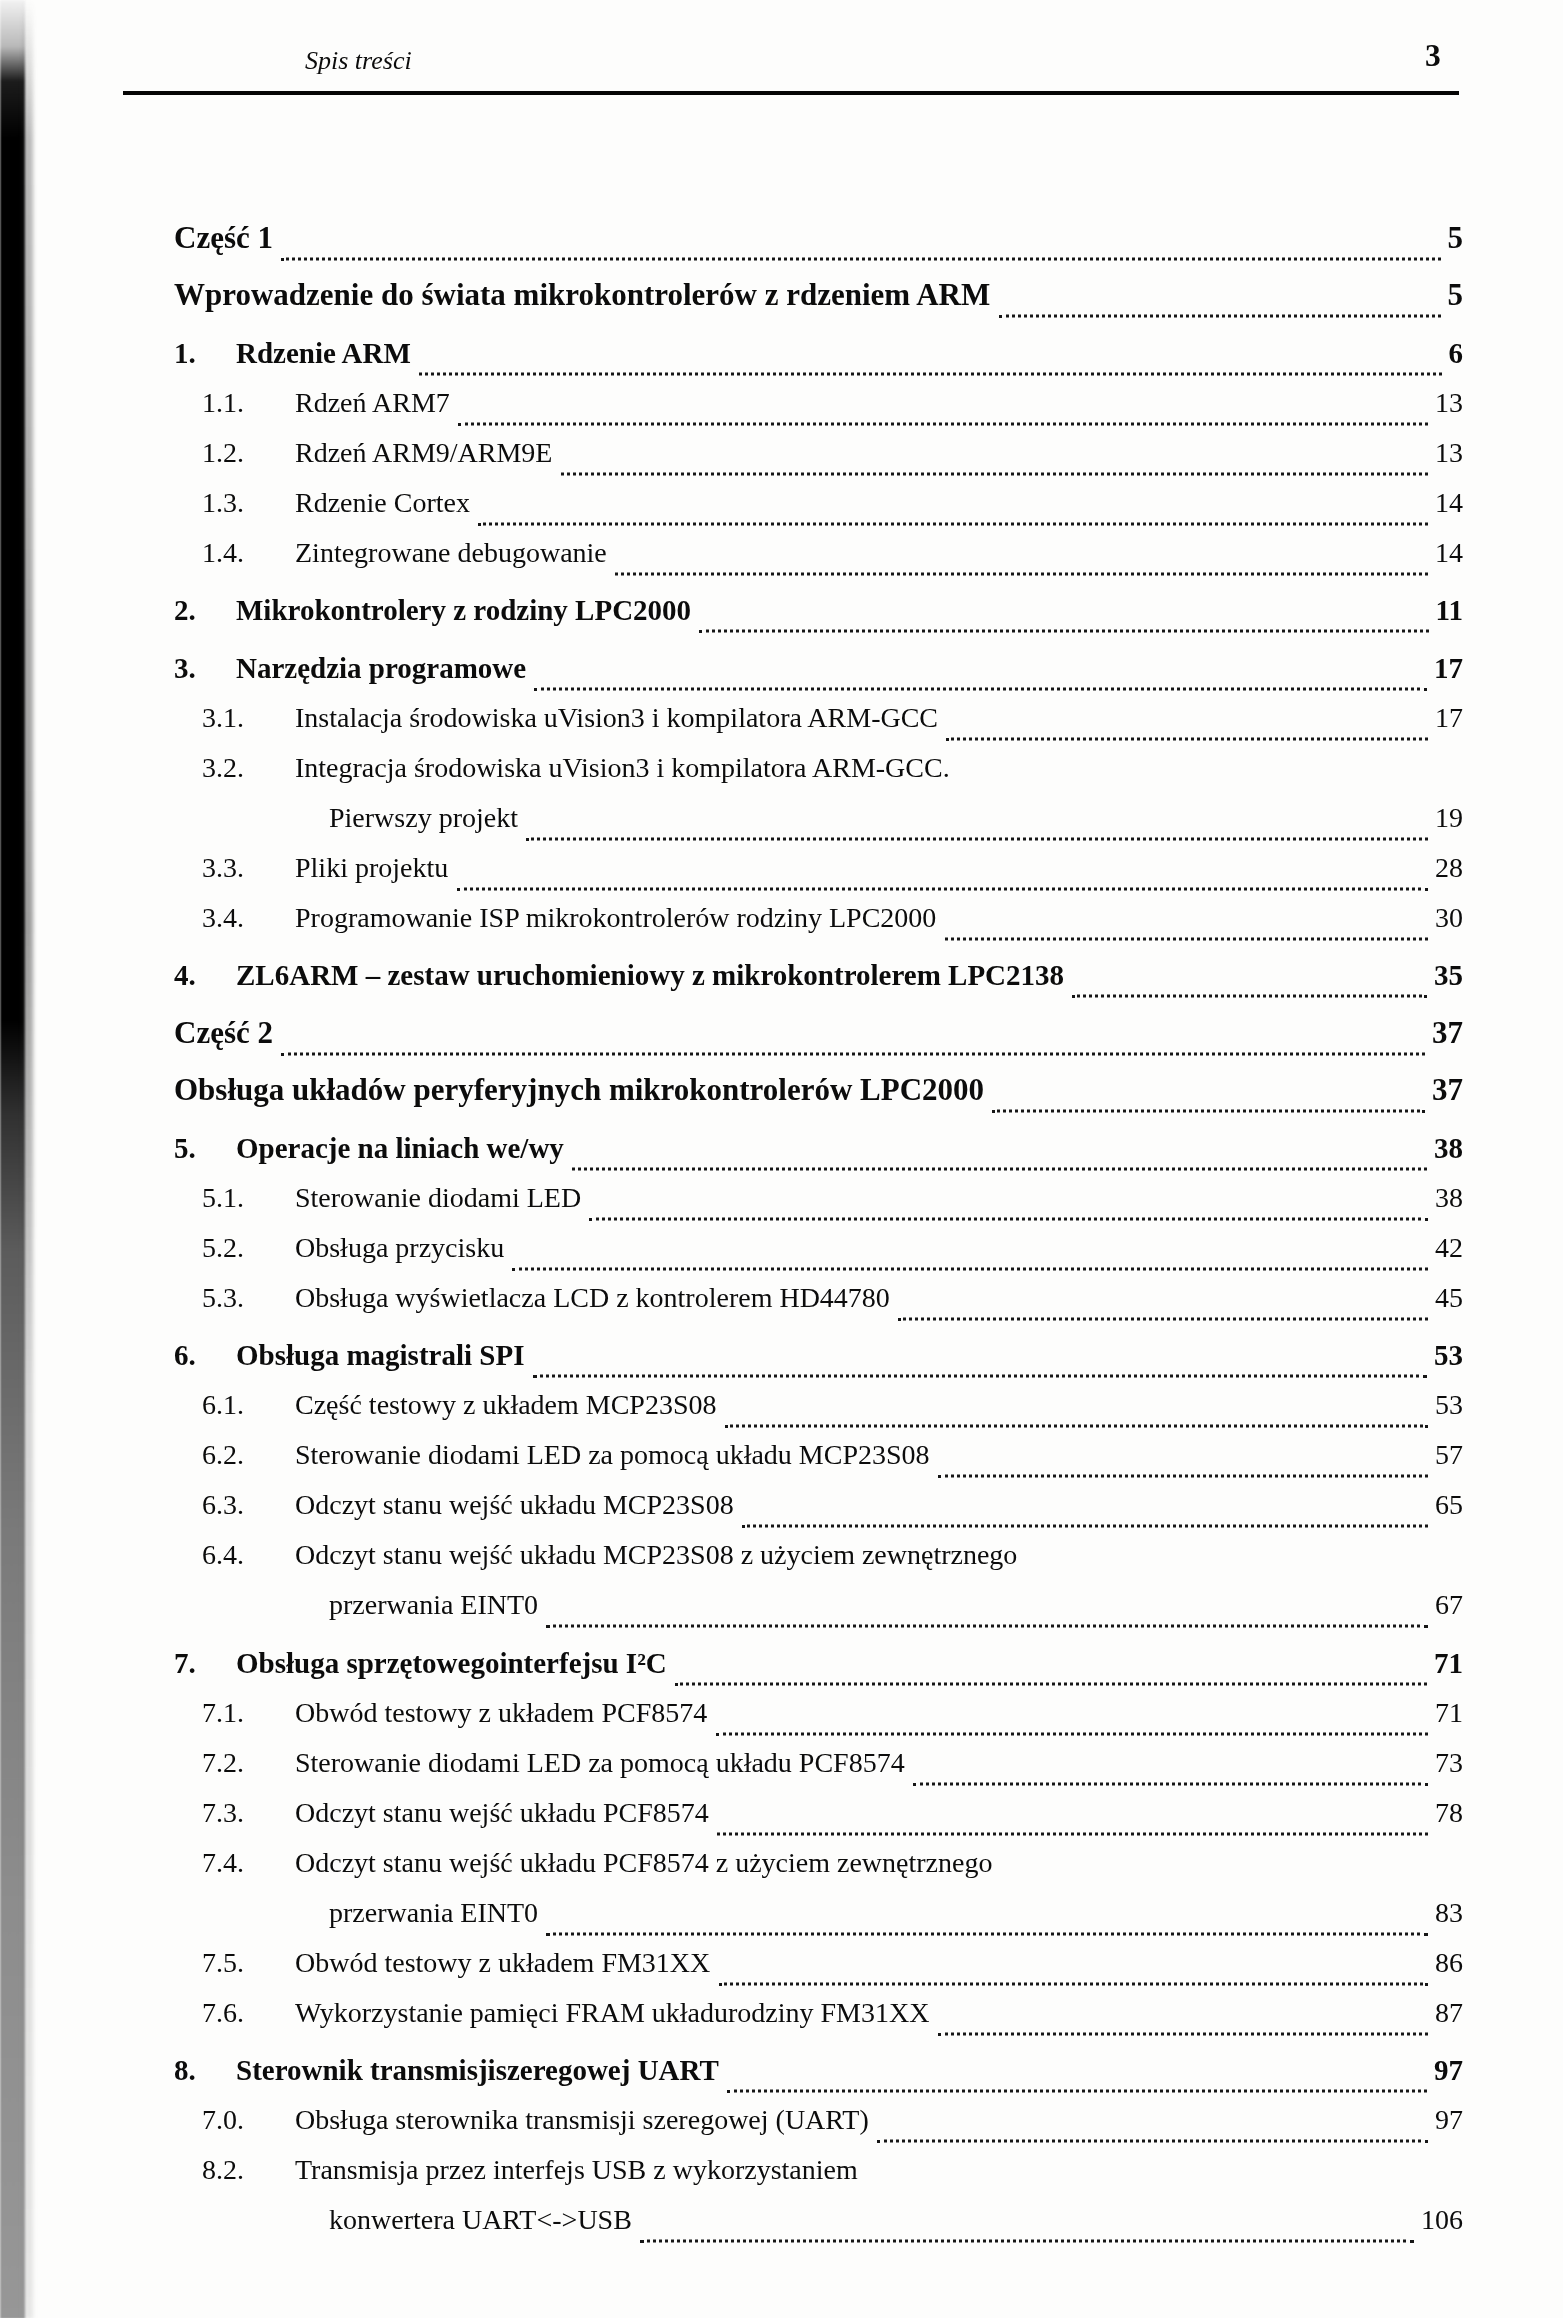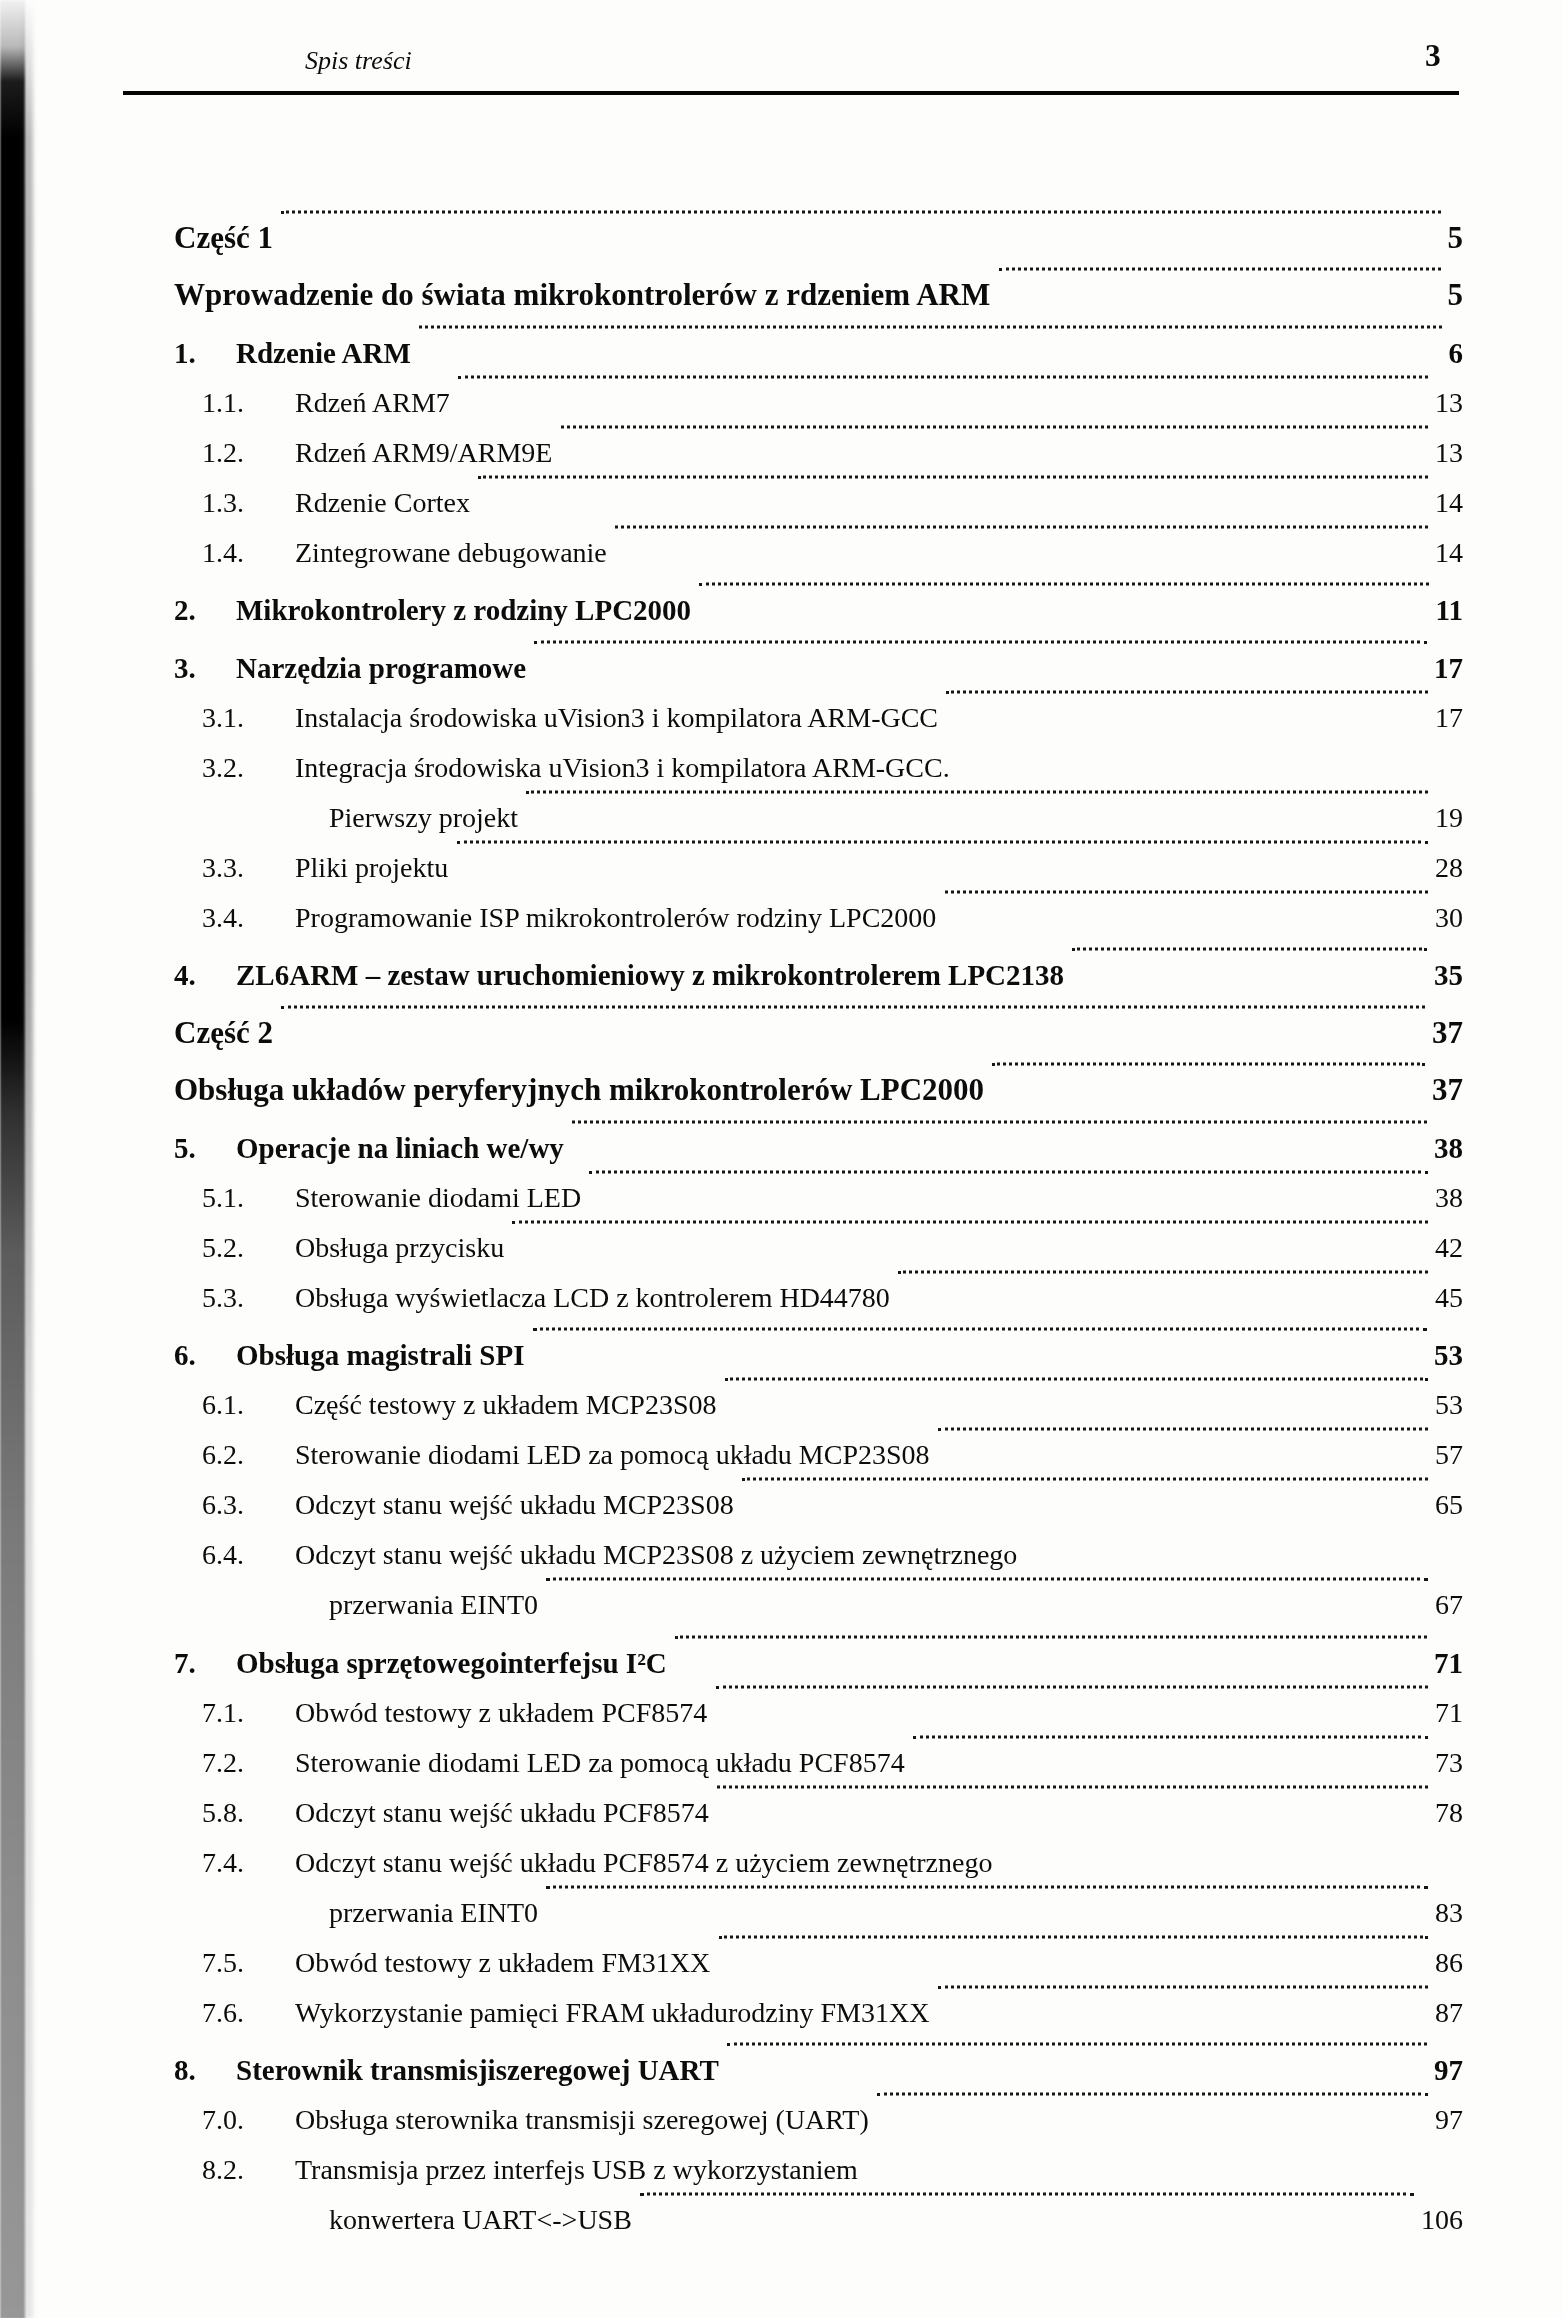--- a/index.html
+++ b/index.html
@@ -25,21 +25,21 @@
       rgba(255,255,255,0) 0%, rgba(60,60,60,.35) 6%, rgba(40,40,40,.45) 40%,
       rgba(120,120,120,.30) 60%, rgba(150,150,150,.22) 100%);
     filter: blur(2.1px);
   }
   .hdr-title { position: absolute; left: 273px; top: 46px; font-size: 26px; font-style: italic; margin-left: 32px; }
   .hdr-page  { position: absolute; left: 1425px; top: 38px; font-size: 31.5px; font-weight: bold; }
   .hdr-rule  { position: absolute; left: 123px; top: 91px; width: 1336px; height: 4.1px; background: #050505; }
 
   .toc { position: absolute; left: 174px; top: 205px; width: 1289px; }
   .row {
-    display: flex; align-items: flex-start;
+    display: flex; align-items: flex-end;
     font-size: 28px; line-height: 50px; white-space: nowrap;
   }
   .row.part    { font-weight: bold; font-size: 31px; margin-top: 7.5px; }
   .row.chapter { font-weight: bold; font-size: 29px; margin-top: 7.5px; }
   .row.section { font-size: 28px; }
   .row.cont    { margin-top: 0; }
   .num { flex: 0 0 auto; }
   .chapter .num { width: 62px; }
   .section .num { margin-left: 28px; width: 93px; }
   .cont-indent { flex: 0 0 155px; }
@@ -229,21 +229,21 @@
       <span class="leader"></span>
       <span class="pg">71</span>
     </div>
     <div class="row section">
       <span class="num">7.2.</span>
       <span class="text">Sterowanie diodami LED za pomocą układu PCF8574</span>
       <span class="leader"></span>
       <span class="pg">73</span>
     </div>
     <div class="row section">
-      <span class="num">5.8.</span>
+      <span class="num">7.3.</span>
       <span class="text">Odczyt stanu wejść układu PCF8574</span>
       <span class="leader"></span>
       <span class="pg">78</span>
     </div>
     <div class="row section">
       <span class="num">7.4.</span>
       <span class="text">Odczyt stanu wejść układu PCF8574 z użyciem zewnętrznego</span>
     </div>
     <div class="row section cont">
       <span class="cont-indent"></span>

